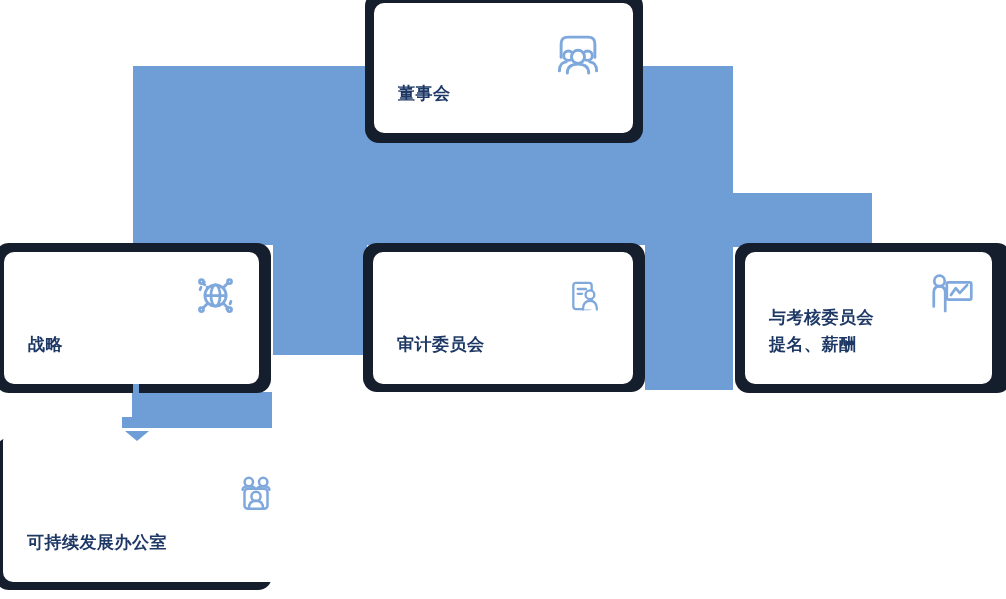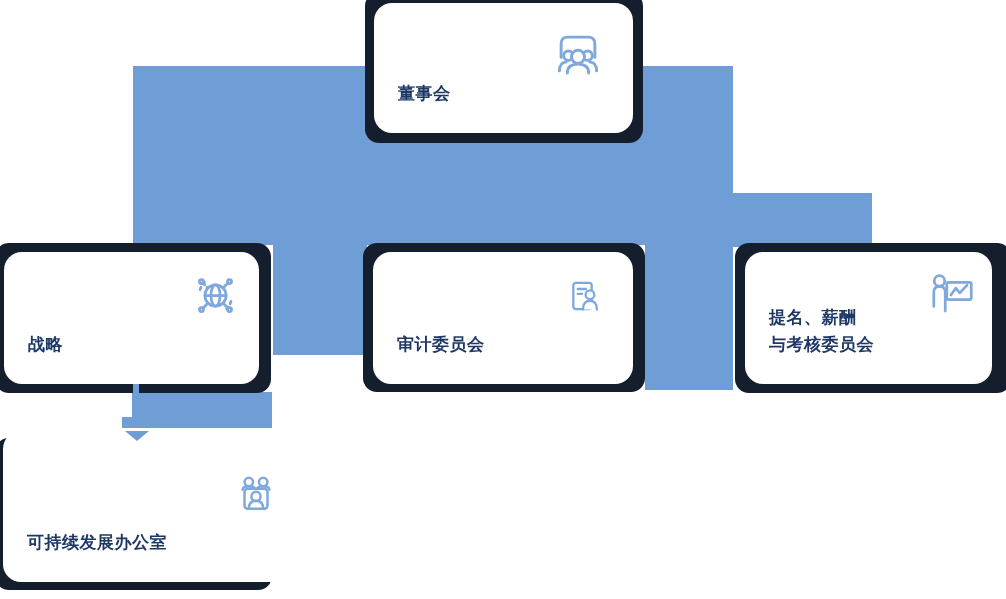--- a/index.html
+++ b/index.html
@@ -15,21 +15,21 @@
   .conn.stem{z-index:3;}
   .arrowhead{
     position:absolute;width:0;height:0;z-index:6;
     border-left:12px solid transparent;
     border-right:12px solid transparent;
     border-top:10px solid var(--connector,#6f9dd5);
   }
   
   .panel{position:absolute;background:var(--panel,#151e2c);border-radius:14px;z-index:2;}
   
-  .card{position:absolute;background:var(--card,#ffffff);border-radius:18px;z-index:4;}
+  .card{position:absolute;background:var(--card,#ffffff);border-radius:10px;z-index:4;}
   .label{
     position:absolute;left:24px;bottom:26px;
     font-size:17px;font-weight:600;letter-spacing:.5px;
     line-height:27px;color:var(--text,#1e3866);
     white-space:nowrap;
   }
   .label .line{display:block;}
   .icon{position:absolute;}
   .icon svg{display:block;width:100%;height:100%;}
   .icon path,.icon circle,.icon rect,.icon ellipse{
@@ -114,22 +114,22 @@
   <div class="card" style="left:745px;top:252px;width:247px;height:132px;">
     <span class="icon" style="top:19px;right:15px;width:50px;height:50px;">
       <svg viewBox="0 0 48 48">
         <rect x="19" y="11" width="23.5" height="16.5" rx="1.5"></rect>
         <path d="M23 23 L27.5 16.5 L31.5 21 L38.5 13.5"></path>
         <circle class="mask" cx="12" cy="9.5" r="5"></circle>
         <path d="M6.5 34 V20.5 Q6.5 14.8 12 14.8 Q17.5 14.8 17.5 20.5 V38.5"></path>
       </svg>
     </span>
     <div class="label">
+      <span class="line">与考核委员会</span>
       <span class="line">提名、薪酬</span>
-      <span class="line">与考核委员会</span>
     </div>
   </div>
 
   <div class="panel" style="left:-5px;top:438px;width:277px;height:152px;"></div>
   <div class="card" style="left:3px;top:431px;width:304px;height:151px;">
     <span class="icon" style="top:40px;right:28px;width:46px;height:46px;">
       <svg viewBox="0 0 48 48">
         <circle cx="16.5" cy="11.5" r="4.4"></circle>
         <circle cx="31.5" cy="11.5" r="4.4"></circle>
         <path d="M10 19.5 Q10.2 15.8 16.5 15.8 Q22.2 15.8 22.8 18.5"></path>

